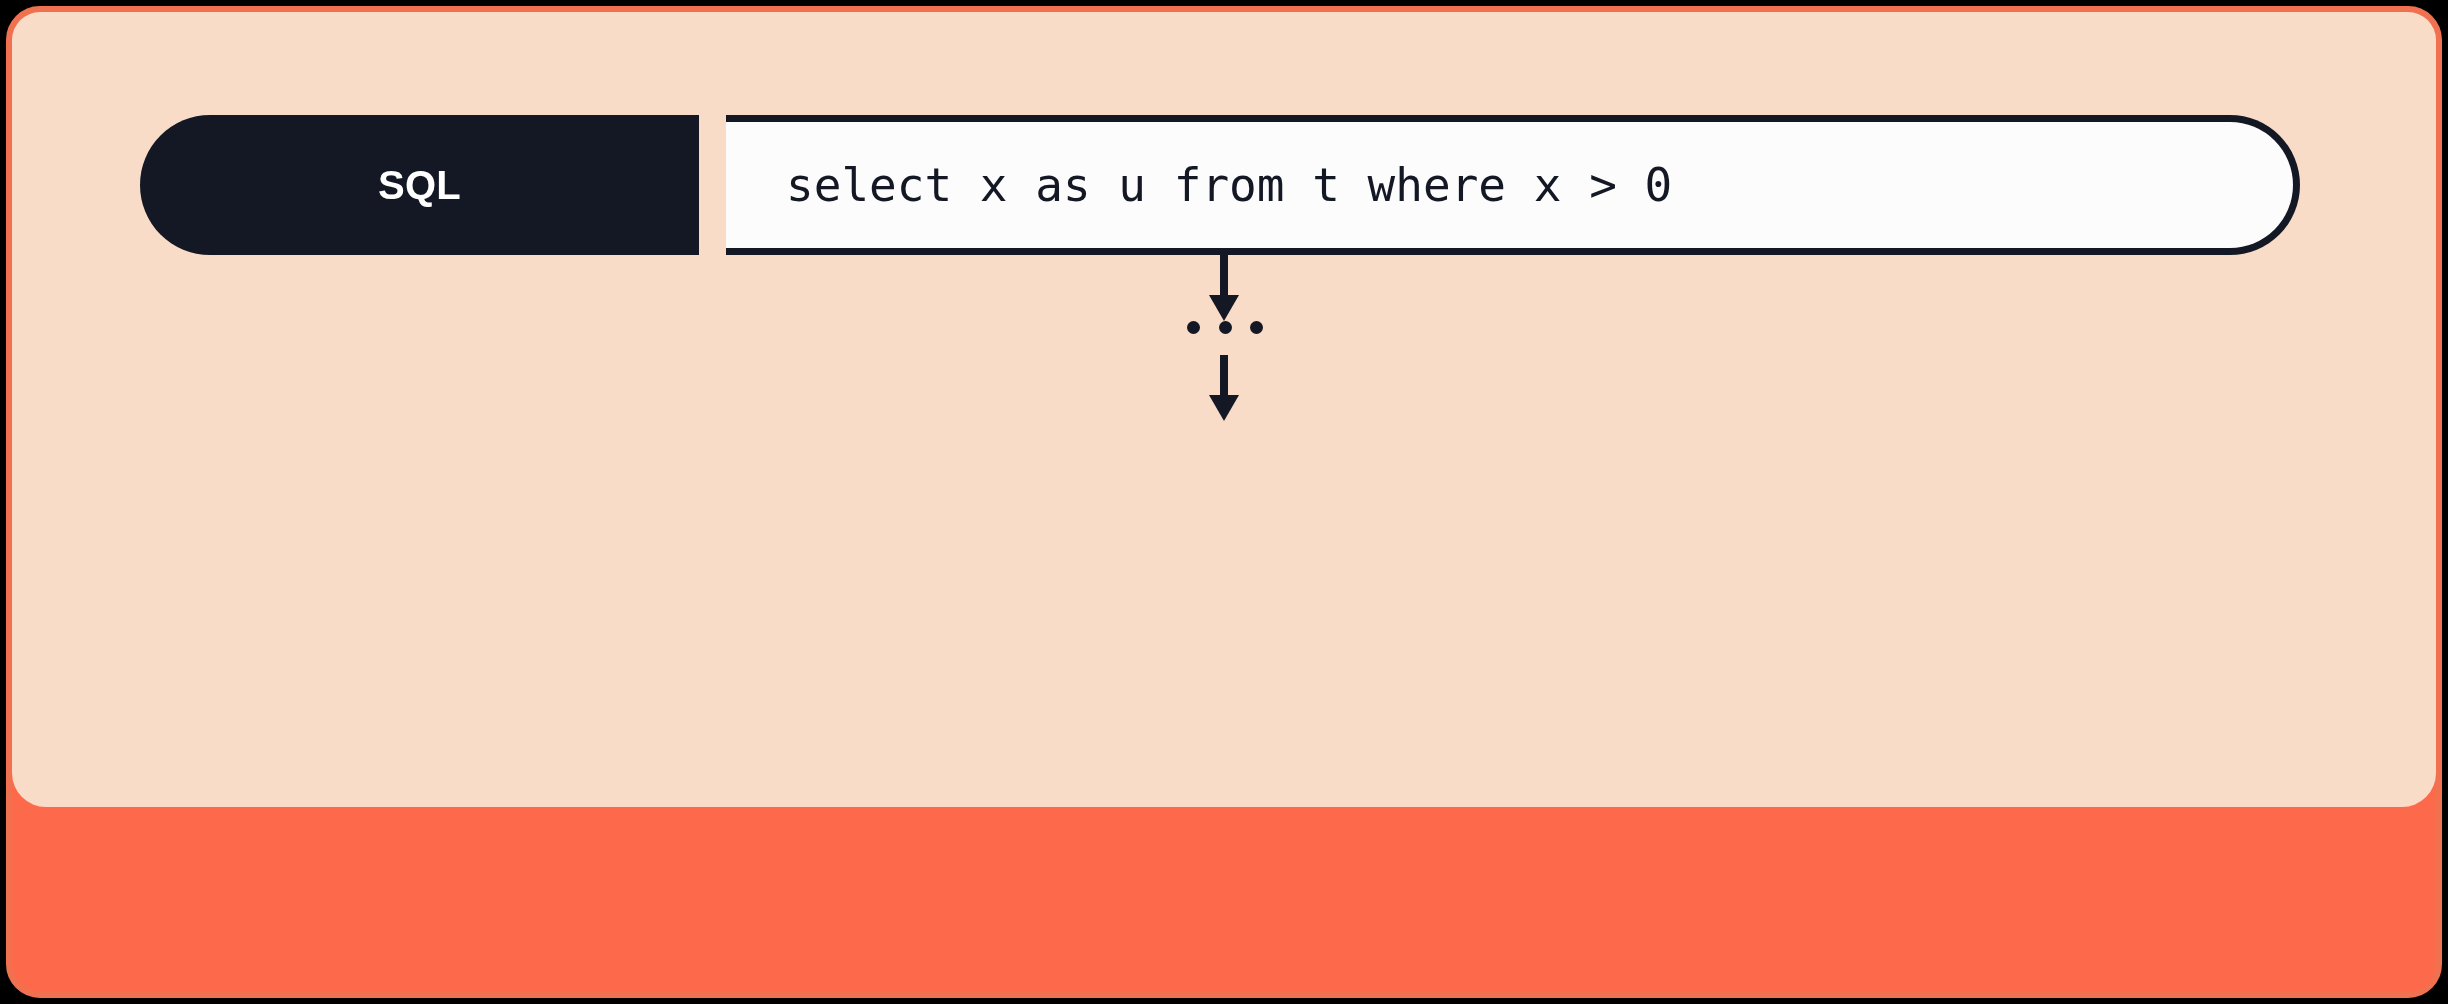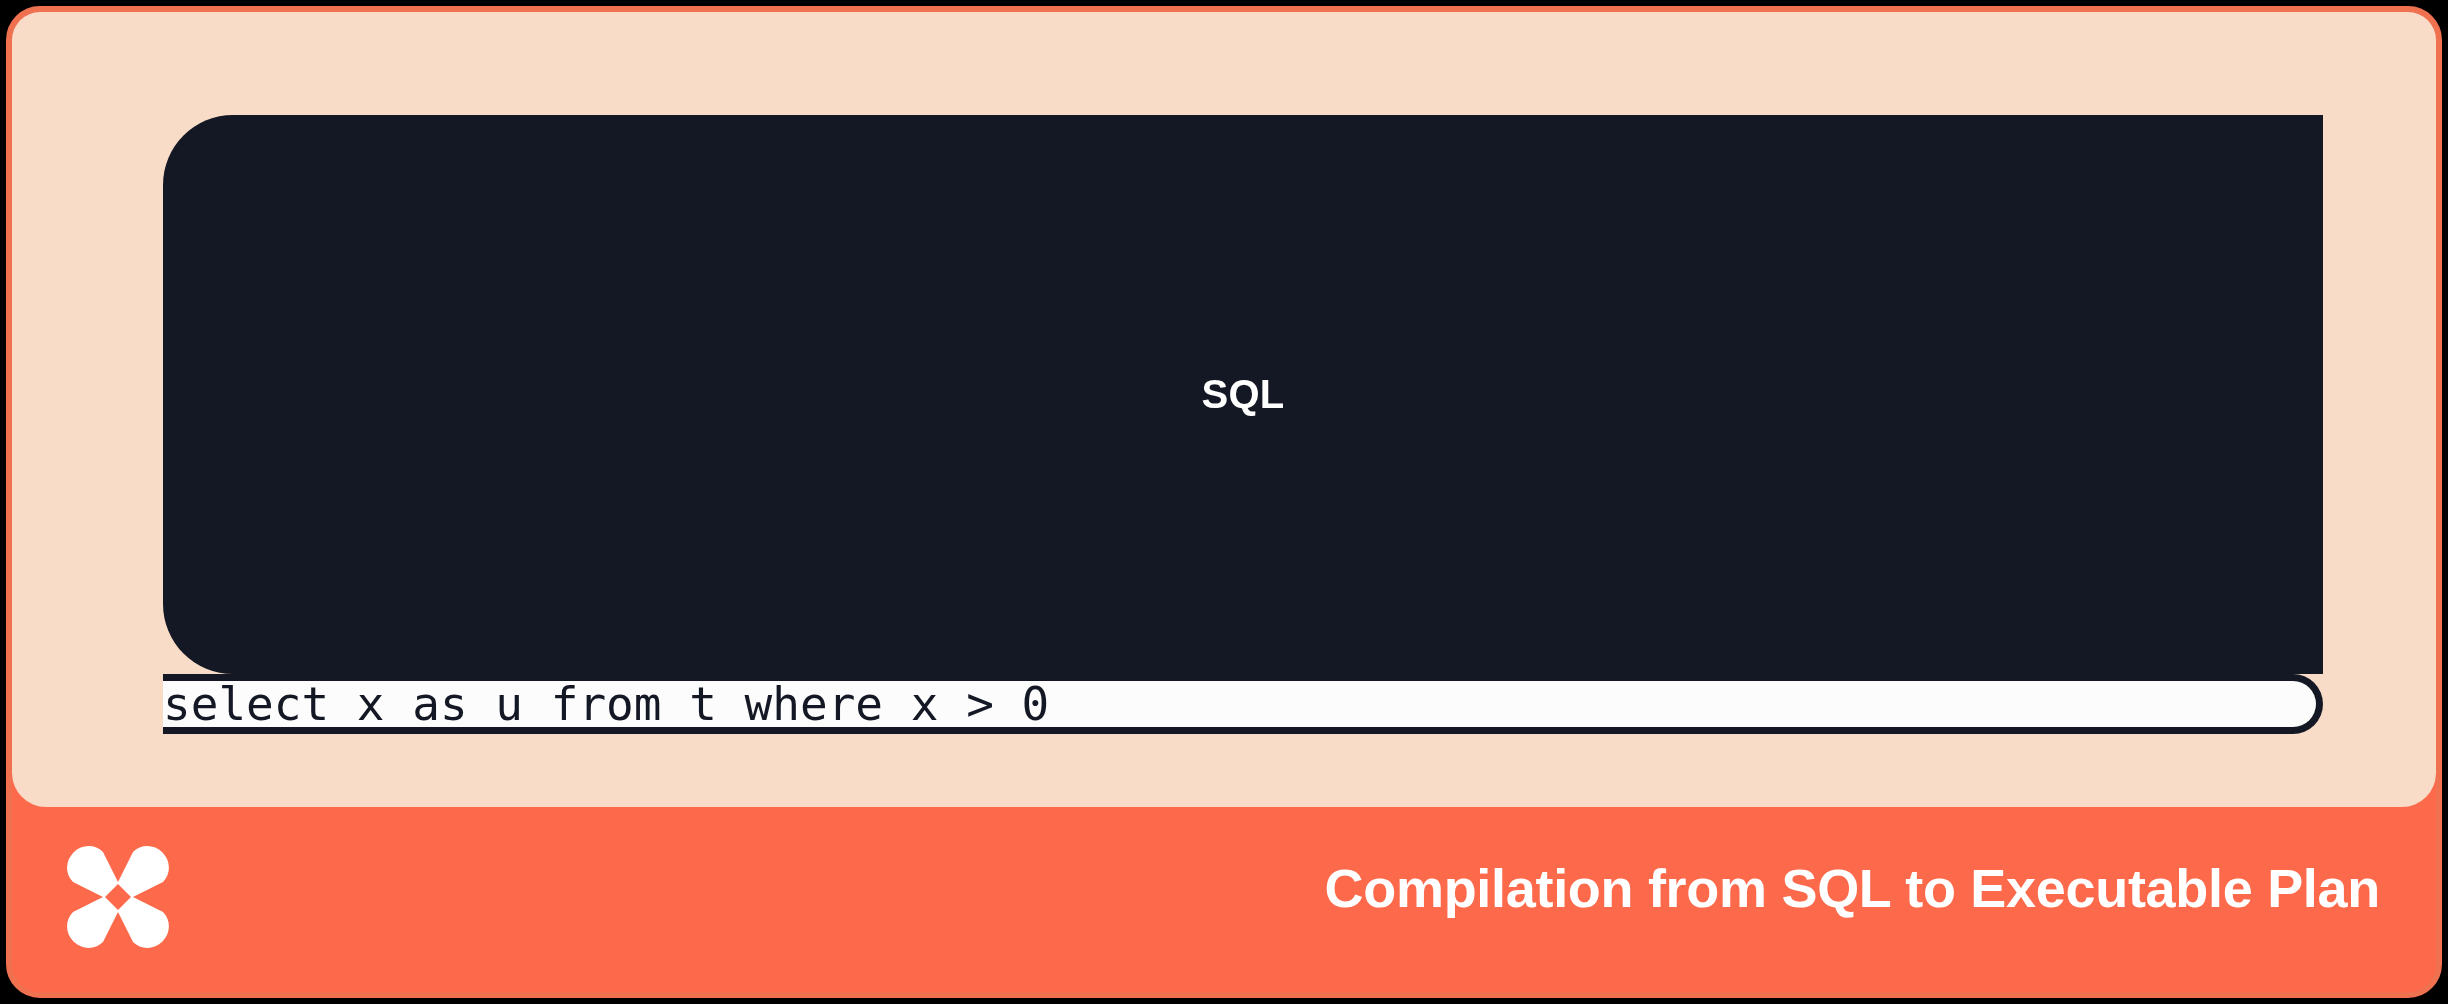--- a/index.html
+++ b/index.html
@@ -45,25 +45,24 @@
   }
 
   
   .row {
     position: absolute;
     display: flex;
     align-items: stretch;
   }
 
   .row-sql {
-    left: 151px;
+    left: 128px;
     top: 103px;
     width: 2160px;
     height: 140px;
-    flex-direction: column;
   }
 
   .row-plan {
     left: 145px;
     top: 411px;
     width: 2160px;
     height: 287px;
   }
 
   
@@ -103,21 +102,23 @@
     position: relative;
     z-index: 1;
     display: flex;
     flex-direction: column;
     justify-content: center;
   }
 
   .row-sql .content-block {
     border-top-right-radius: 70px;
     border-bottom-right-radius: 70px;
+    padding-left: 60px;
     font-size: 46px;
+    margin-left: 27px;
   }
 
   .row-plan .content-block {
     border-top-right-radius: 90px;
     border-bottom-right-radius: 90px;
     padding-left: 60px;
     font-size: 46px;
   }
 
   .code-line {
@@ -239,48 +240,16 @@
         <span class="dot"></span>
         <span class="dot"></span>
         <span class="dot"></span>
       </div>
 
       <div class="row row-plan">
       </div>
 
     </div>
 
-    <div class="bottom-bar">
-
-      <div class="logo">
-        <svg width="116" height="116" viewBox="0 0 116 116" xmlns="http://www.w3.org/2000/svg">
-          <g fill="#FFFFFF">
-
-            <path d="M13.5 13.5
-                     C 22 5 35 5 43 13
-                     L 58 43
-                     L 73 13
-                     C 81 5 94 5 102.5 13.5
-                     C 111 22 111 35 103 43
-                     L 73 58
-                     L 103 73
-                     C 111 81 111 94 102.5 102.5
-                     C 94 111 81 111 73 103
-                     L 58 73
-                     L 43 103
-                     C 35 111 22 111 13.5 102.5
-                     C 5 94 5 81 13 73
-                     L 43 58
-                     L 13 43
-                     C 5 35 5 22 13.5 13.5 Z"></path>
-          </g>
-
-          <polygon points="58,45 71,58 58,71 45,58" fill="#FC6A4B"></polygon>
-        </svg>
-      </div>
-
-      <div class="caption">Compilation from SQL to Executable Plan</div>
-
-    </div>
 
   </div>
 
 </div>
 
 </body></html>

